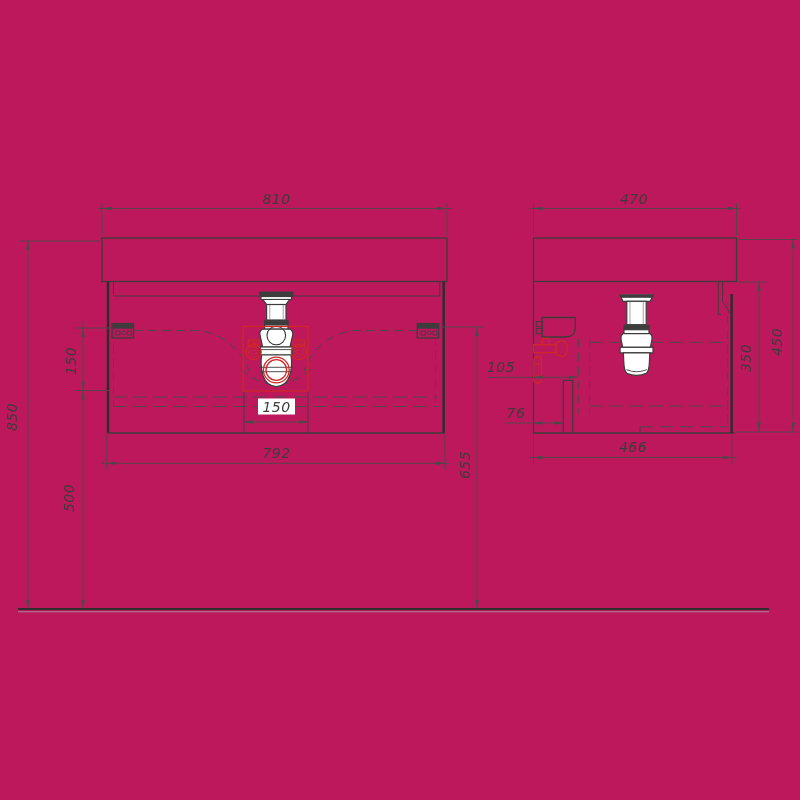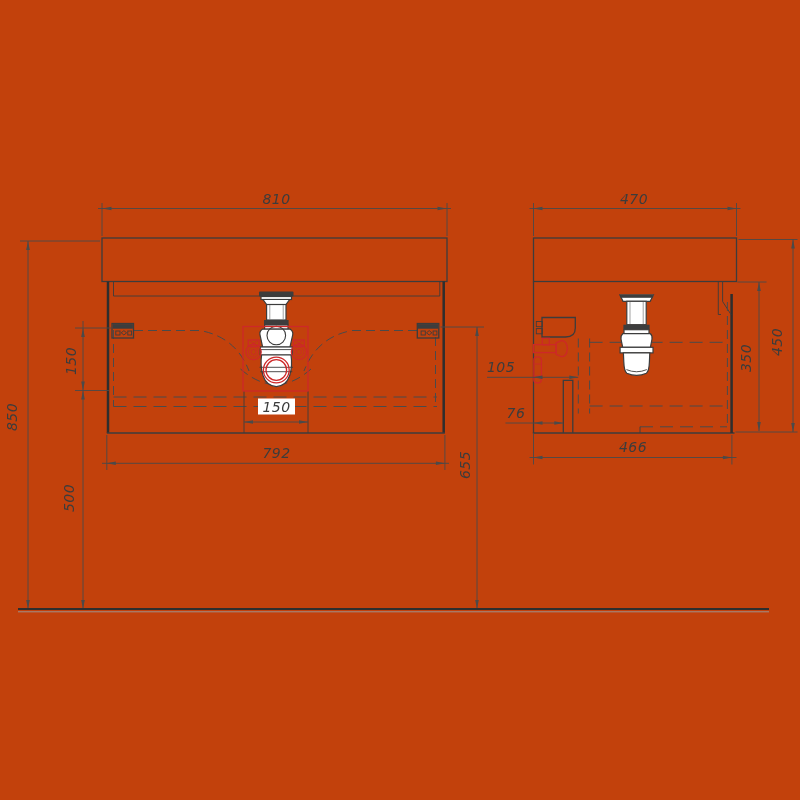--- a/index.html
+++ b/index.html
@@ -1,16 +1,16 @@
 <!DOCTYPE html>
 <html><head>
 <meta charset="utf-8">
 <style>
   html,body{margin:0;padding:0;background:#ffffff;}
-  .stage{position:relative;width:800px;height:800px;background:#c2410c;overflow:hidden;
+  .stage{position:relative;width:800px;height:800px;background:#be185d;overflow:hidden;
          font-family:"DejaVu Sans",sans-serif;}
   svg{position:absolute;left:0;top:0;}
   .ln{stroke:#3c3c3c;stroke-width:1.3;fill:none;}
   .thick{stroke:#2e2e2e;stroke-width:2.5;fill:none;}
   .thin{stroke:#3c3c3c;stroke-width:0.9;fill:none;}
   .dim{stroke:#4a4a4a;stroke-width:0.9;fill:none;}
   .dash{stroke:#4a4a4a;stroke-width:1;fill:none;stroke-dasharray:9 5;}
   .dashL{stroke:#4a4a4a;stroke-width:1;fill:none;stroke-dasharray:13 7;}
   .red{stroke:#cd2828;fill:none;stroke-width:1.3;}
   .redthin{stroke:#cd2828;fill:none;stroke-width:0.9;}

